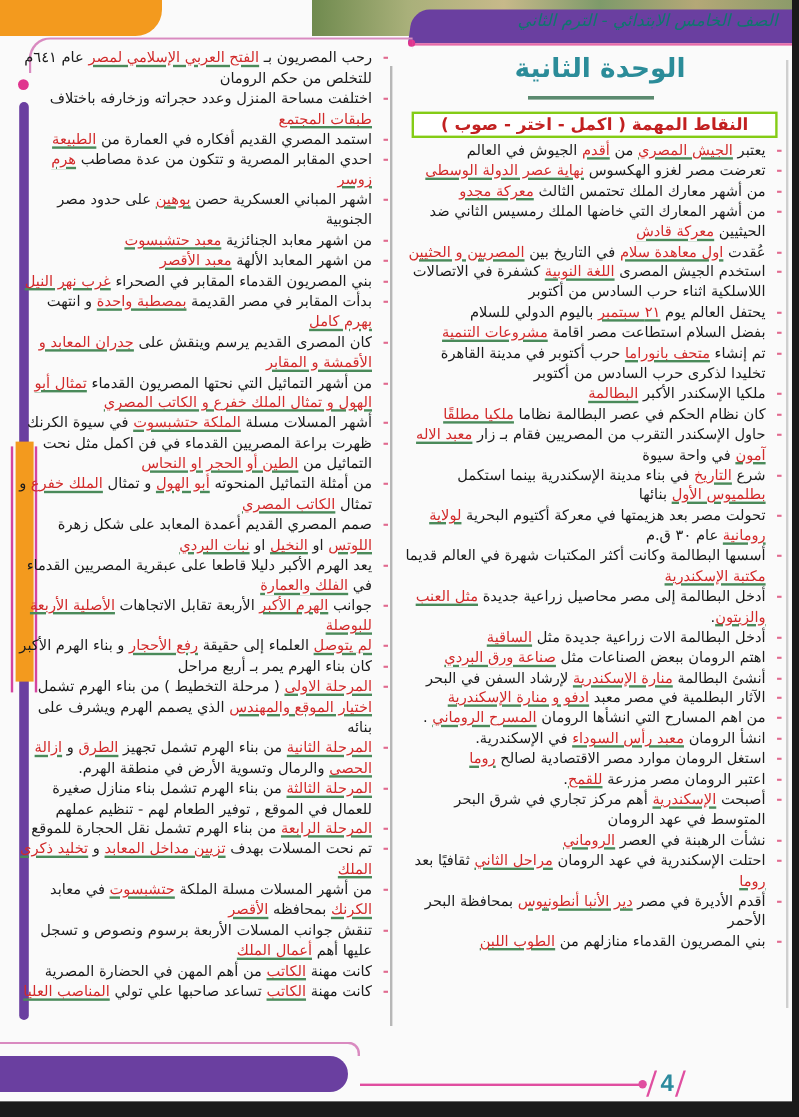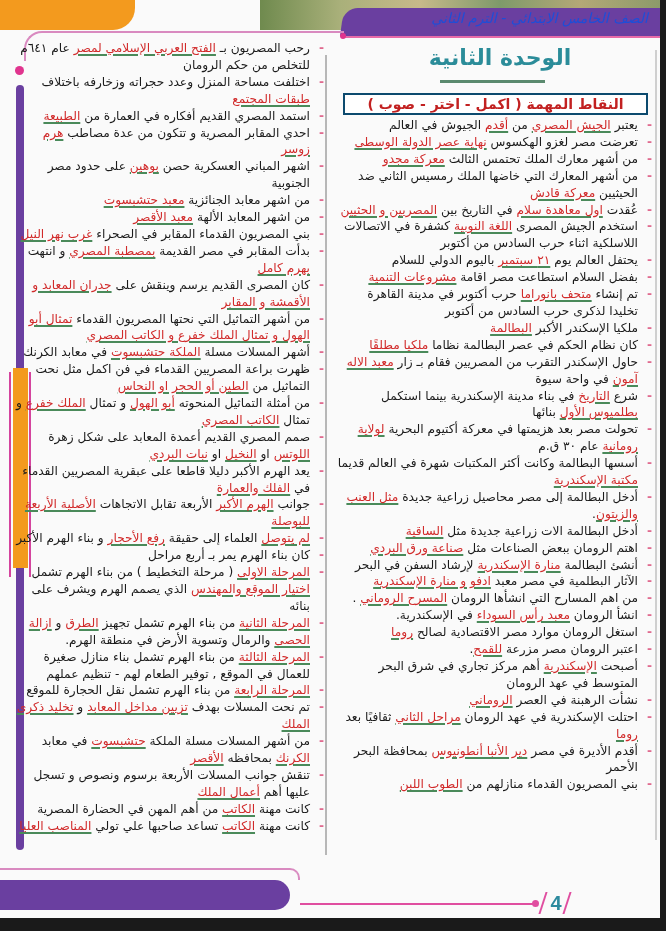--- a/index.html
+++ b/index.html
@@ -21,21 +21,21 @@
     position: absolute; left: 260px; top: 0; width: 400px; height: 30px;
     background: linear-gradient(90deg, #6f8a4e 0%, #a9b07a 20%, #c7b98a 40%, #7e9a6a 60%, #b4a877 80%, #8c9b6a 100%);
   }
   .header-band {
     position: absolute; left: 340px; top: 8px; width: 320px; height: 28px;
     background: #6a3fa0; border-radius: 14px 0 0 0;
     transform: skewX(-8deg); transform-origin: bottom left;
   }
   .header-title {
     position: absolute; right: 12px; top: 10px; width: 300px; height: 24px;
-    color: #1d4ed8; font-size: 14px; text-align: right; font-style: italic;
+    color: #0f766e; font-size: 14px; text-align: right; font-style: italic;
     font-family: "DejaVu Sans", sans-serif;
   }
   .header-pink-line {
     position: absolute; left: 345px; top: 36px; width: 315px; height: 2px; background: #e76aa8;
   }
   .header-dot { position: absolute; left: 340px; top: 33px; width: 6px; height: 6px; border-radius: 50%; background: #e0348e; }
   .left-frame-top {
     position: absolute; left: 24px; top: 31px; width: 320px; height: 30px;
     border: 2px solid #d98ac0; border-bottom: none; border-right: none; border-radius: 18px 0 0 0;
   }
@@ -79,21 +79,21 @@
   
   .unit-title {
     position: absolute; left: 400px; top: 45px; width: 200px; height: 32px;
     color: #2b8c99; font-size: 22px; font-weight: bold; text-align: center;
     font-family: "DejaVu Sans", sans-serif;
   }
   .unit-title-underline { position: absolute; left: 440px; top: 80px; width: 105px; height: 3px; background: #5b8a6f; }
 
   .section-box {
     position: absolute; left: 343px; top: 93px; width: 305px; height: 22px;
-    border: 2px solid #0c4a6e; background: #fff;
+    border: 2px solid #84cc16; background: #fff;
     color: #c22121; font-size: 14px; font-weight: bold; text-align: center; line-height: 18px;
   }
 
   
   .col {
     position: absolute; direction: rtl; text-align: right;
     font-size: 12.2px; line-height: 16.9px; color: #1b1b1b;
   }
   .col-right { left: 336px; top: 117px; width: 318px; }
   .col-left { left: 14px; top: 40px; width: 312px; }
@@ -164,24 +164,24 @@
     </div>
   <div class="col col-left" id="col-left">
       <div class="item"><span class="bullet">-</span><span>رحب المصريون بـ </span><span class="hl">الفتح العربي الإسلامي لمصر</span><span> عام ٦٤١م للتخلص من حكم الرومان</span></div>
       <div class="item"><span class="bullet">-</span><span>اختلفت مساحة المنزل وعدد حجراته وزخارفه باختلاف </span><span class="hl">طبقات المجتمع</span></div>
       <div class="item"><span class="bullet">-</span><span>استمد المصري القديم أفكاره في العمارة من </span><span class="hl">الطبيعة</span></div>
       <div class="item"><span class="bullet">-</span><span>احدي المقابر المصرية و تتكون من عدة مصاطب </span><span class="hl">هرم زوسر</span></div>
       <div class="item"><span class="bullet">-</span><span>اشهر المباني العسكرية حصن </span><span class="hl">بوهين</span><span> على حدود مصر الجنوبية</span></div>
       <div class="item"><span class="bullet">-</span><span>من اشهر معابد الجنائزية </span><span class="hl">معبد حتشبسوت</span></div>
       <div class="item"><span class="bullet">-</span><span>من اشهر المعابد الألهة </span><span class="hl">معبد الأقصر</span></div>
       <div class="item"><span class="bullet">-</span><span>بني المصريون القدماء المقابر في الصحراء </span><span class="hl">غرب نهر النيل</span></div>
-      <div class="item"><span class="bullet">-</span><span>بدأت المقابر في مصر القديمة </span><span class="hl">بمصطبة المصري</span><span> و انتهت </span><span class="hl">بهرم كامل</span></div>
+      <div class="item"><span class="bullet">-</span><span>بدأت المقابر في مصر القديمة </span><span class="hl">بمصطبة واحدة</span><span> و انتهت </span><span class="hl">بهرم كامل</span></div>
       <div class="item"><span class="bullet">-</span><span>كان المصرى القديم يرسم وينقش على </span><span class="hl">جدران المعابد و الأقمشة و المقابر</span></div>
       <div class="item"><span class="bullet">-</span><span>من أشهر التماثيل التي نحتها المصريون القدماء </span><span class="hl">تمثال أبو الهول و تمثال الملك خفرع و الكاتب المصري</span></div>
-      <div class="item"><span class="bullet">-</span><span>أشهر المسلات مسلة </span><span class="hl">الملكة حتشبسوت</span><span> في معابد الكرنك</span></div>
+      <div class="item"><span class="bullet">-</span><span>أشهر المسلات مسلة </span><span class="hl">الملكة حتشبسوت</span><span> في سيوة الكرنك</span></div>
       <div class="item"><span class="bullet">-</span><span>ظهرت براعة المصريين القدماء في فن اكمل مثل نحت التماثيل من </span><span class="hl">الطين أو الحجر او النحاس</span></div>
       <div class="item"><span class="bullet">-</span><span>من أمثلة التماثيل المنحوته </span><span class="hl">أبو الهول</span><span> و تمثال </span><span class="hl">الملك خفرع</span><span> و تمثال </span><span class="hl">الكاتب المصري</span></div>
       <div class="item"><span class="bullet">-</span><span>صمم المصري القديم أعمدة المعابد على شكل زهرة </span><span class="hl">اللوتس</span><span> او </span><span class="hl">النخيل</span><span> او </span><span class="hl">نبات البردي</span></div>
       <div class="item"><span class="bullet">-</span><span>يعد الهرم الأكبر دليلا قاطعا على عبقرية المصريين القدماء في </span><span class="hl">الفلك والعمارة</span></div>
       <div class="item"><span class="bullet">-</span><span>جوانب </span><span class="hl">الهرم الأكبر</span><span> الأربعة تقابل الاتجاهات </span><span class="hl">الأصلية الأربعة للبوصلة</span></div>
       <div class="item"><span class="bullet">-</span><span class="hl">لم يتوصل</span><span> العلماء إلى حقيقة </span><span class="hl">رفع الأحجار</span><span> و بناء الهرم الأكبر</span></div>
       <div class="item"><span class="bullet">-</span><span>كان بناء الهرم يمر بـ أربع مراحل</span></div>
       <div class="item"><span class="bullet">-</span><span class="hl">المرحلة الاولى</span><span> ( مرحلة التخطيط ) من بناء الهرم تشمل </span><span class="hl">اختيار الموقع والمهندس</span><span> الذي يصمم الهرم ويشرف على بنائه</span></div>
       <div class="item"><span class="bullet">-</span><span class="hl">المرحلة الثانية</span><span> من بناء الهرم تشمل تجهيز </span><span class="hl">الطرق</span><span> و </span><span class="hl">ازالة الحصى</span><span> والرمال وتسوية الأرض في منطقة الهرم.</span></div>
       <div class="item"><span class="bullet">-</span><span class="hl">المرحلة الثالثة</span><span> من بناء الهرم تشمل بناء منازل صغيرة للعمال في الموقع , توفير الطعام لهم - تنظيم عملهم</span></div>

